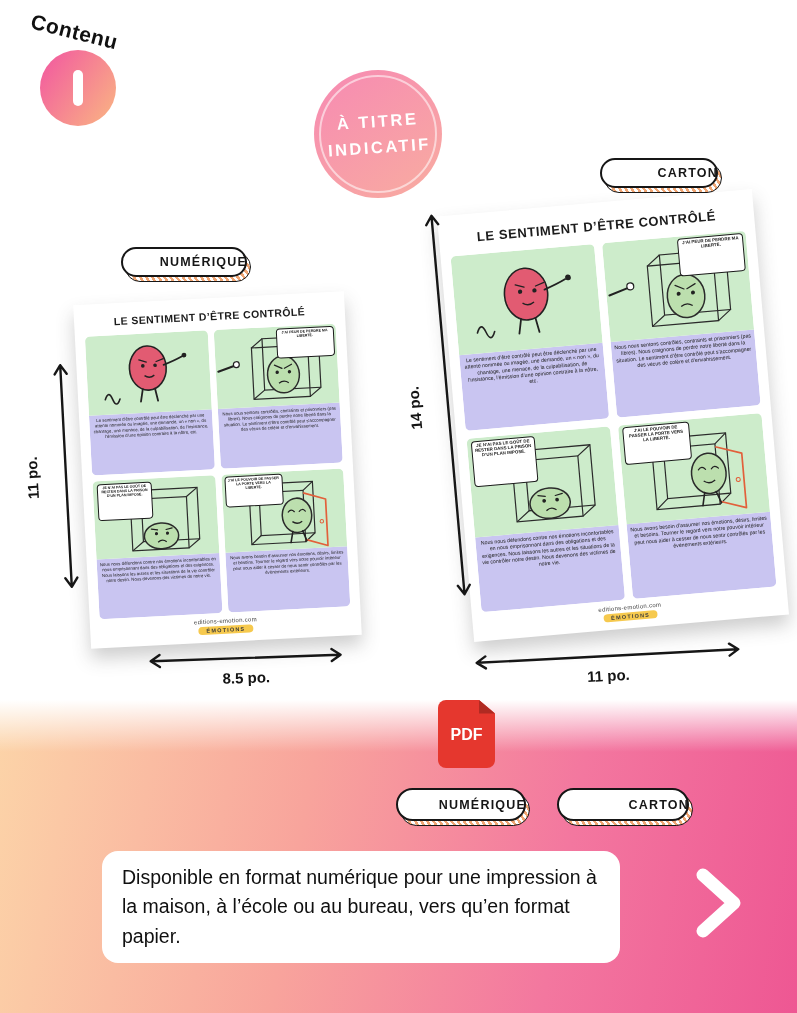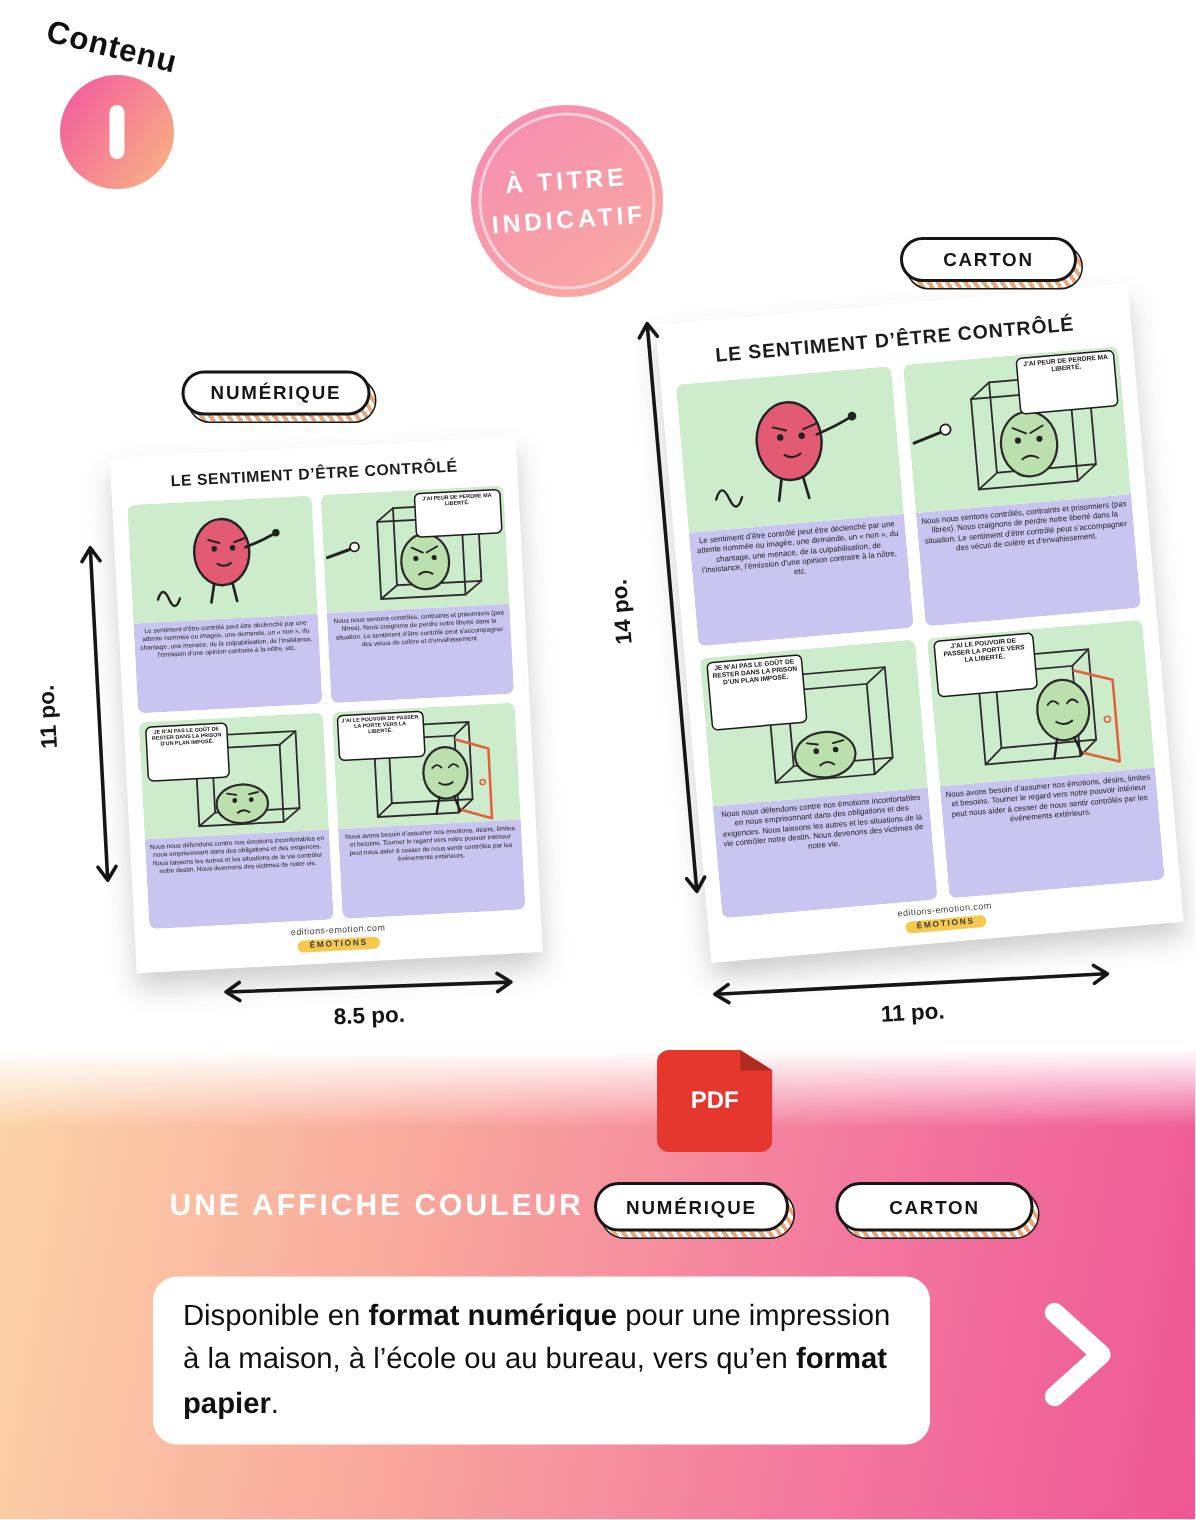--- a/index.html
+++ b/index.html
@@ -17,21 +17,21 @@
   
   .indicatif{position:absolute;left:314px;top:70px;width:128px;height:128px;border-radius:50%;
              background:linear-gradient(145deg,#f78fb0 15%,#f8a9a2 90%);
              display:flex;align-items:center;justify-content:center;}
   .indicatif::after{content:"";position:absolute;inset:5px;border-radius:50%;
                     border:2px solid rgba(255,255,255,.55);}
   .indicatif .txt{transform:rotate(-4deg);text-align:center;color:#fff;font-weight:800;
                   font-size:16.5px;letter-spacing:2.5px;line-height:1.6;}
 
   
-  .pill{position:absolute;display:flex;align-items:center;justify-content:center;
+  .pill{position:absolute;display:flex;align-items:center;justify-content:flex-end;
         font-weight:700;letter-spacing:1.2px;font-size:12.5px;color:#161616;z-index:3;}
   .pill::before{content:"";position:absolute;left:4px;top:5px;right:-4px;bottom:-5px;
         border:1.5px solid #161616;border-radius:999px;
         background:repeating-linear-gradient(55deg,#ffffff 0 2.5px,#efa573 2.5px 5px);}
   .pill::after{content:"";position:absolute;inset:0;background:#fff;
         border:2px solid #161616;border-radius:999px;}
   .pill span{position:relative;z-index:1;}
 
   
   .poster{position:absolute;background:#fff;display:flex;flex-direction:column;
@@ -67,39 +67,39 @@
 
   
   .dim{position:absolute;color:#141414;font-weight:600;font-size:15px;}
   .dim svg{display:block;}
   .dim-v{width:16px;}
   .dim-v .lbl{position:absolute;right:20px;top:50%;transform:translateY(-50%) rotate(-90deg);
               white-space:nowrap;}
   .dim-h .lbl{display:block;text-align:center;margin-top:3px;}
 
   
-  .pdf{position:absolute;left:438px;top:700px;width:57px;height:68px;z-index:5;padding-left:20px;}
+  .pdf{position:absolute;left:438px;top:700px;width:57px;height:68px;z-index:5;}
   .pdf .sheet{position:absolute;inset:0;background:#e5372e;border-radius:8px;
               clip-path:polygon(0 0,72% 0,100% 20%,100% 100%,0 100%);}
   .pdf .fold{position:absolute;left:72%;top:0;width:28%;height:20%;background:#b02a22;
              clip-path:polygon(0 0,100% 100%,0 100%);}
   .pdf .txt{position:absolute;left:0;right:0;top:50%;transform:translateY(-46%);
             text-align:center;color:#fff;font-weight:800;font-size:16px;}
 
   
   .bottom{position:absolute;left:0;top:700px;width:100%;height:313px;
           background:linear-gradient(100deg,#fcd4a8 0%,#f8a49c 38%,#f3779f 70%,#ee5793 100%);}
   .bottom::before{content:"";position:absolute;left:0;top:0;width:100%;height:52px;
           background:linear-gradient(#ffffff,rgba(255,255,255,0));}
   .affiche-heading{position:absolute;left:113px;top:793px;color:#fff;font-weight:800;
                    font-size:20px;letter-spacing:2px;z-index:4;}
   .info-card{position:absolute;left:102px;top:851px;width:478px;background:#fff;
              border-radius:16px;padding:12px 20px;font-size:19.5px;line-height:1.5;
              color:#101010;z-index:4;}
-  .info-card strong{font-weight:700;}
+  .info-card strong{font-weight:400;}
   .chev{position:absolute;left:694px;top:866px;z-index:4;}
 </style>
 </head>
 <body>
 
 <div class="stage">
 
   <div class="contenu">Contenu</div>
   <div class="num-badge" aria-label="1">
     <div class="bar"></div>
@@ -329,21 +329,20 @@
   </div>
 
   <div class="bottom"></div>
 
   <div class="pdf">
     <div class="sheet"></div>
     <div class="fold"></div>
     <div class="txt">PDF</div>
   </div>
 
-  <div class="affiche-heading">UNE AFFICHE COULEUR</div>
 
   <div class="pill" style="left:396px;top:788px;width:130px;height:33px;">
     <span>NUMÉRIQUE</span>
   </div>
   <div class="pill" style="left:557px;top:788px;width:132px;height:33px;">
     <span>CARTON</span>
   </div>
 
   <div class="info-card"><span>Disponible en </span><strong>format numérique</strong><span> pour une impression à la maison, à l’école ou au bureau, vers qu’en </span><strong>format papier</strong><span>.</span></div>
 

